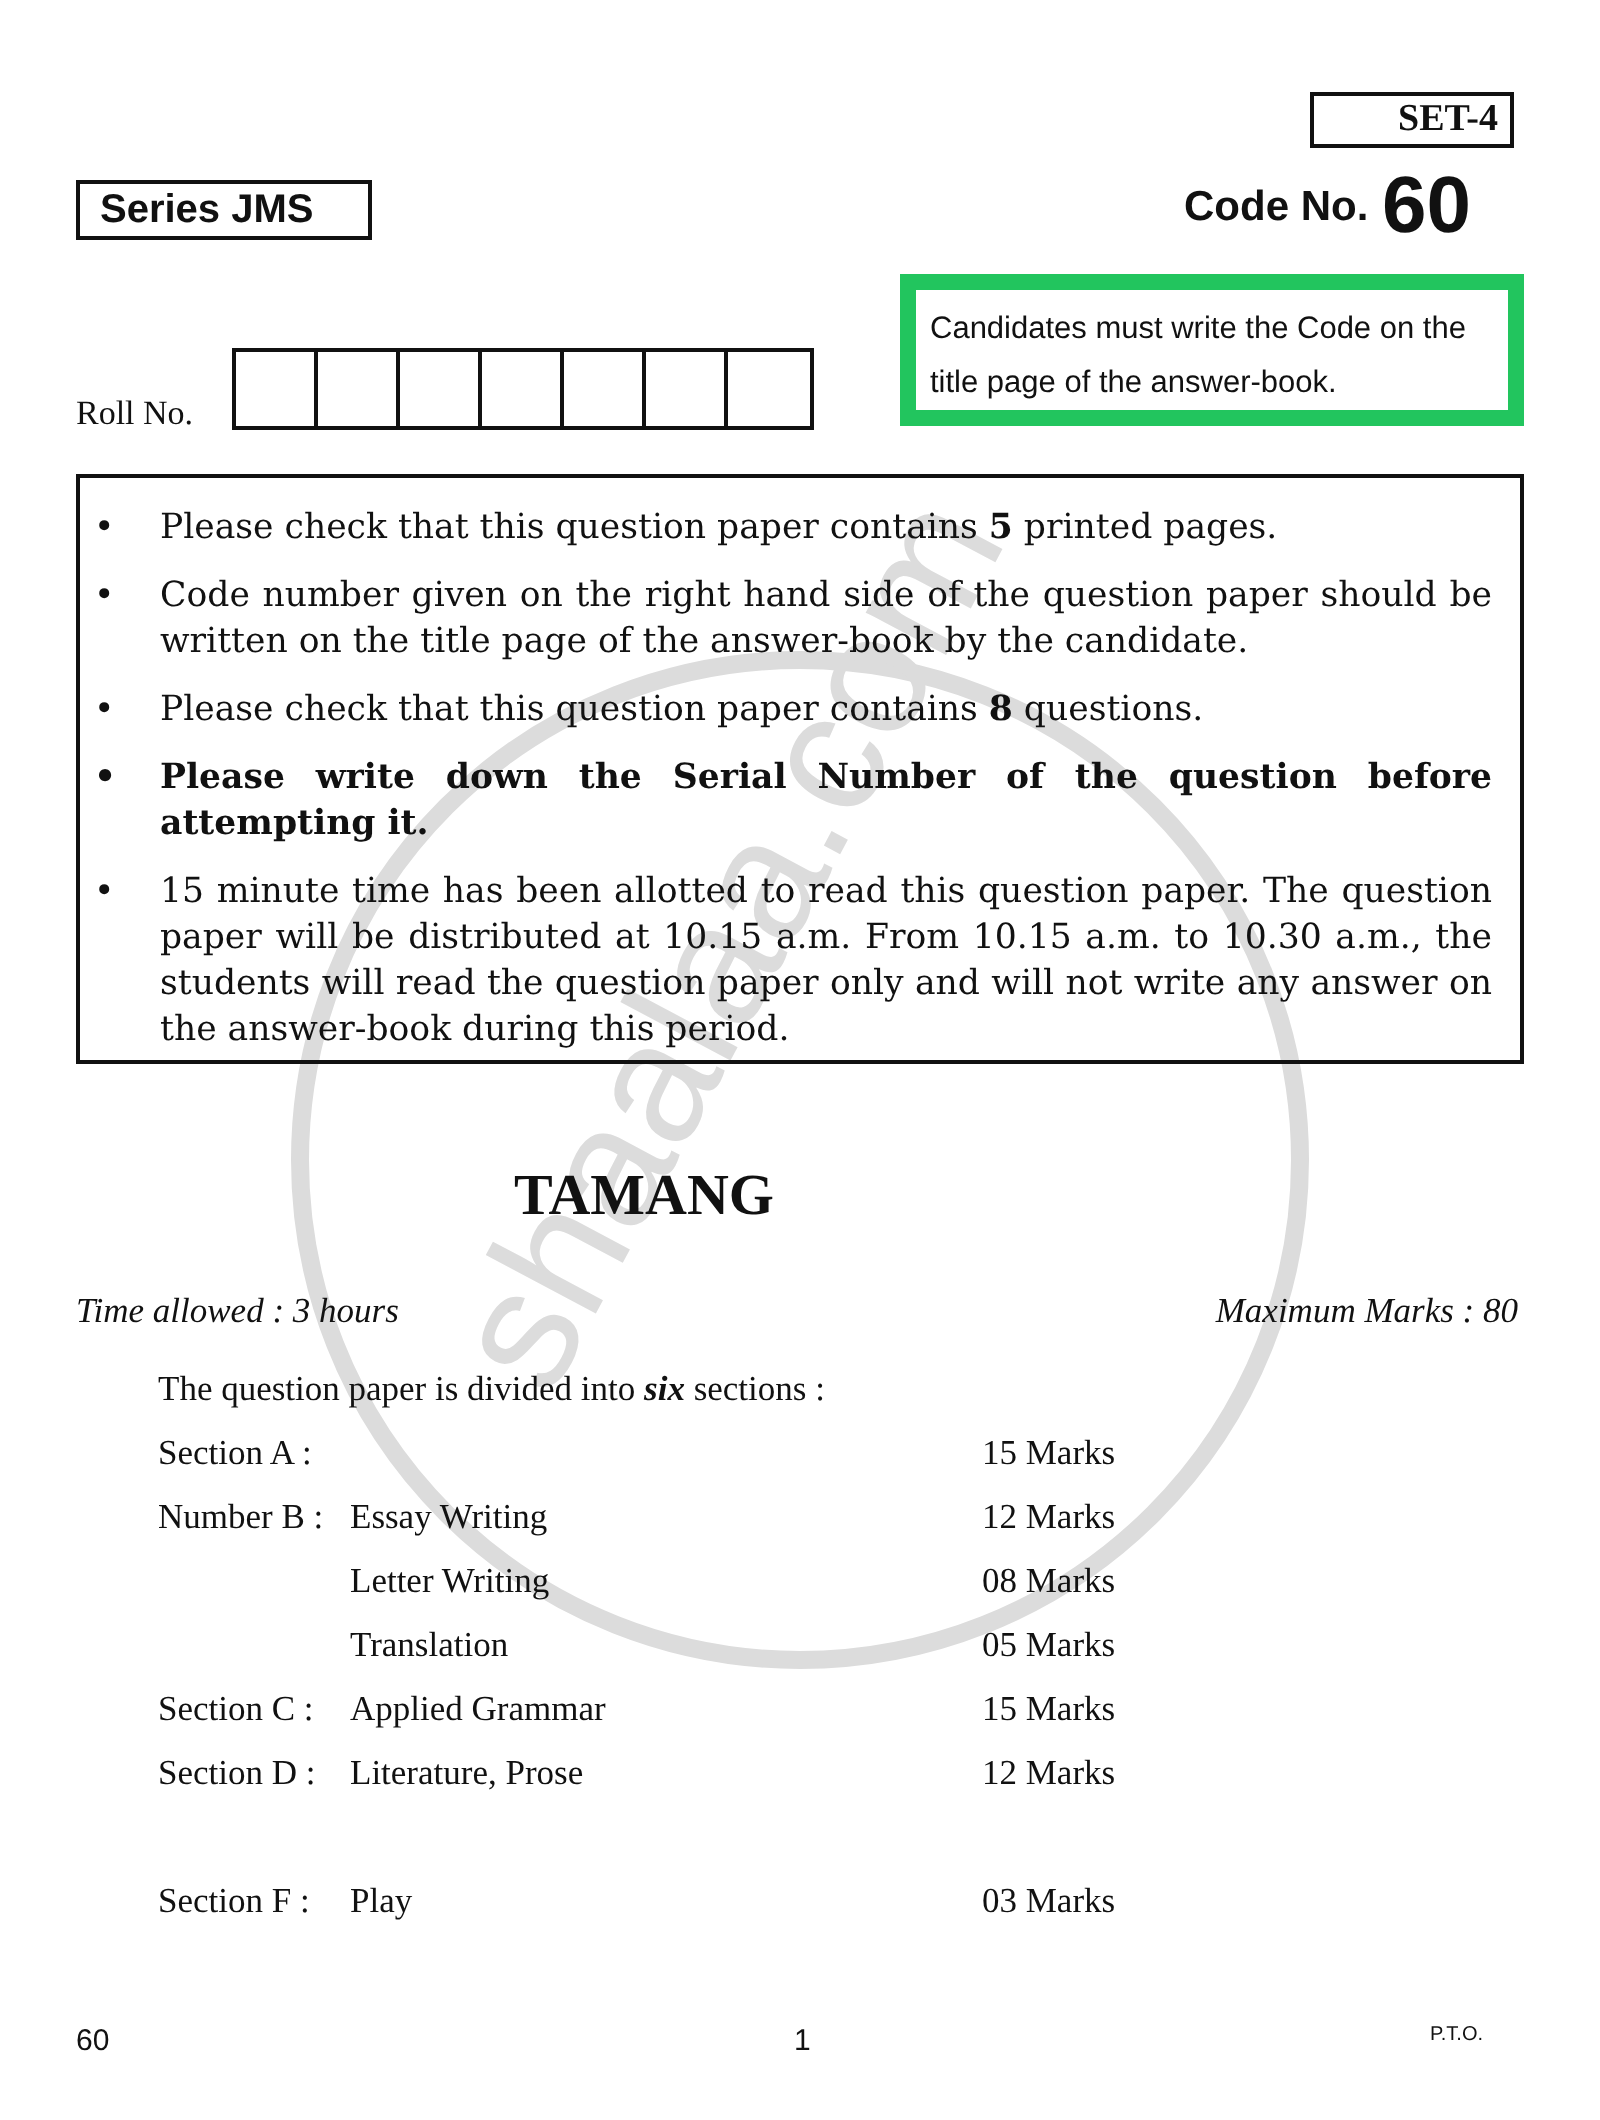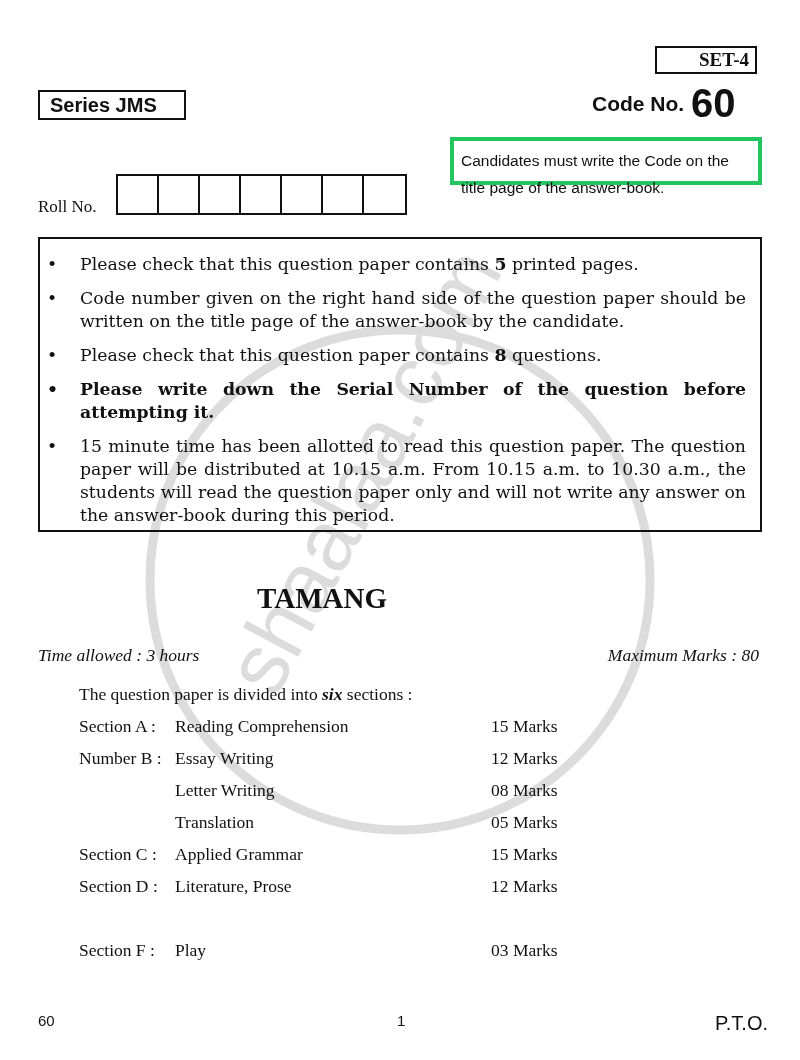--- a/index.html
+++ b/index.html
@@ -11,21 +11,21 @@
 
   #watermark { position:absolute; left:0; top:0; width:800px; height:1060px; pointer-events:none; z-index:0; }
   .content { position:absolute; left:0; top:0; width:800px; height:1060px; z-index:1; }
 
   .set-box { left:655px; top:46px; width:102px; height:28px; border:2px solid #111; box-sizing:border-box;
              font-weight:bold; font-size:19px; text-align:center; line-height:24px;padding-left:36px; }
   .series-box { left:38px; top:90px; width:148px; height:30px; border:2px solid #111; box-sizing:border-box;
                 font-weight:bold; font-size:20px; line-height:26px; padding-left:10px; }
   .code-label { left:592px; top:92px; font-weight:bold; font-size:21px; }
   .code-num { left:691px; top:80px; font-weight:bold; font-size:40px; line-height:46px; }
-  .cand-box { left:450px; top:137px; width:312px; height:48px; border:4px solid #22c55e; box-sizing:border-box;
+  .cand-box { left:450px; top:137px; width:312px; height:76px; border:8px solid #22c55e; box-sizing:border-box;
               font-size:15.5px; line-height:27px; padding:6px 0 0 7px; }
   .roll-label { left:38px; top:187px; font-size:17px;margin-top:10px; }
   .roll-boxes { left:116px; top:174px; display:flex; border:2px solid #111; height:41px; box-sizing:border-box; }
   .roll-cell { width:41px; height:37px; border-right:2px solid #111; box-sizing:border-box; }
   .roll-cell:last-child { border-right:none; }
 
   .instr-box { left:38px; top:237px; width:724px; height:295px; border:2px solid #111; box-sizing:border-box; }
   .instr-list { list-style:none; margin:0; padding:14px 14px 0 0; }
   .instr-item { position:relative; padding-left:40px; font-size:17.3px; line-height:23px; margin-bottom:11px;
                 text-align:justify; }
@@ -37,21 +37,21 @@
   .maxm { right:41px; top:645px; font-style:italic; font-size:17.5px; }
 
   .intro { left:79px; top:684px; font-size:17.5px; }
   .sec-row { position:absolute; left:79px; font-size:17.5px; height:24px; width:520px; }
   .sec-row .sec-name { position:absolute; left:0; }
   .sec-row .sec-topic { position:absolute; left:96px; }
   .sec-row .sec-marks { position:absolute; left:412px; }
 
   .footer-code { left:38px; top:1012px; font-size:15px; }
   .footer-page { left:397px; top:1012px; font-size:15px; }
-  .footer-pto { left:715px; top:1012px; font-size:20px; }
+  .footer-pto { left:715px; top:1012px; font-size:10px; }
   .footer-visit { left:19px; top:1024px; font-size:17.5px; }
 </style>
 </head>
 <body>
 
 <svg id="watermark" viewBox="0 0 800 1060" xmlns="http://www.w3.org/2000/svg">
   <circle cx="400" cy="580" r="250" fill="none" stroke="#dcdcdc" stroke-width="9"></circle>
   <text x="0" y="0" transform="translate(275 700) rotate(-62)" font-family="Liberation Sans, DejaVu Sans, sans-serif" font-size="86" fill="#dcdcdc">shaalaa.com</text>
 </svg>
 
@@ -106,21 +106,20 @@
   <div class="abs title serif">TAMANG</div>
   <div class="abs time serif">Time allowed : 3 hours</div>
   <div class="abs maxm serif">Maximum Marks : 80</div>
 
   <div class="abs intro serif">
     <span>The question paper is divided into </span><b><i>six</i></b><span> sections :</span>
   </div>
 
   <div class="sec-row serif" style="top:716px">
     <span class="sec-name">Section A :</span>
-    <span class="sec-topic">Reading Comprehension</span>
     <span class="sec-marks">15 Marks</span>
   </div>
   <div class="sec-row serif" style="top:748px">
     <span class="sec-name">Number B :</span>
     <span class="sec-topic">Essay Writing</span>
     <span class="sec-marks">12 Marks</span>
   </div>
   <div class="sec-row serif" style="top:780px">
     <span class="sec-name"></span>
     <span class="sec-topic">Letter Writing</span>

